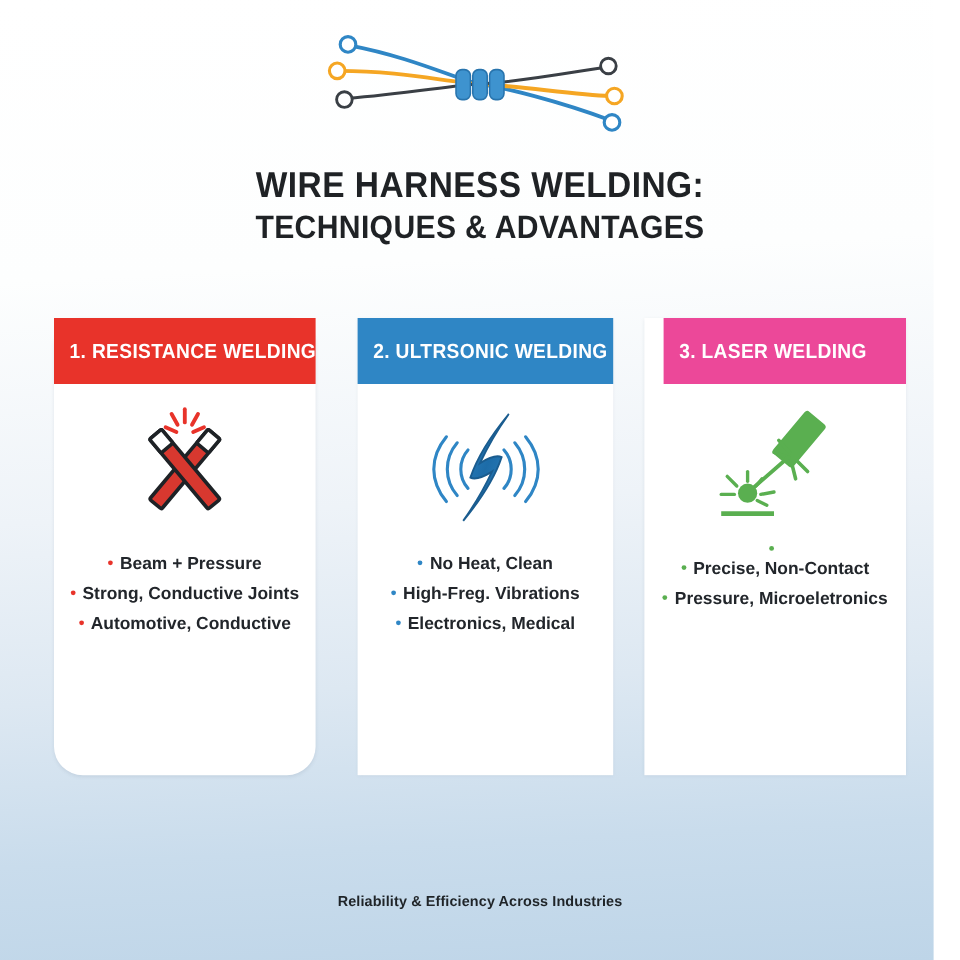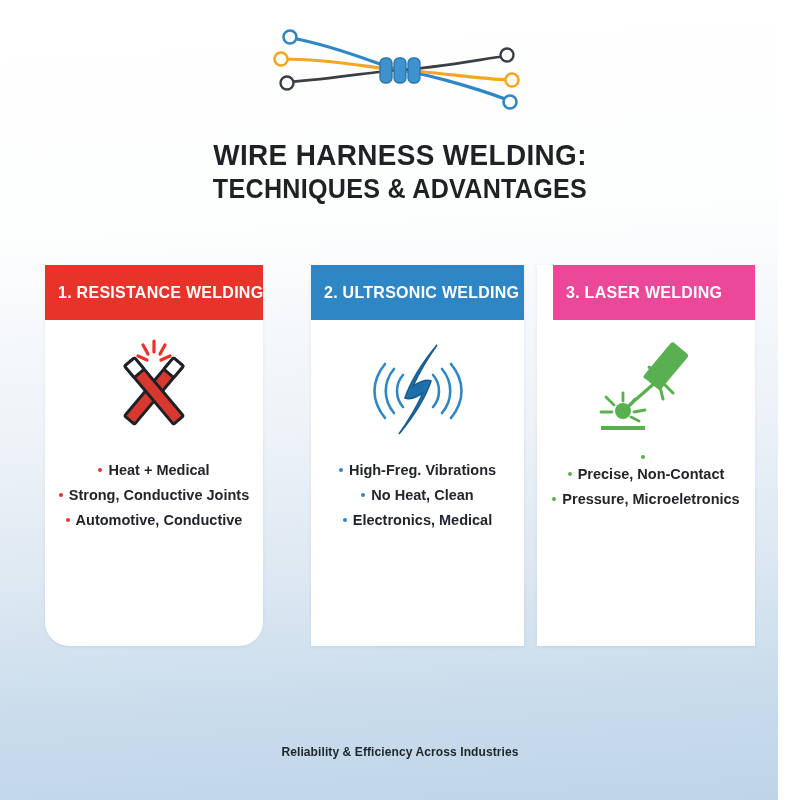--- a/index.html
+++ b/index.html
@@ -60,21 +60,21 @@
     transform: scaleX(0.93);
   }
 
   
   .card {
     position: absolute;
     background: #ffffff;
     box-shadow: 0 1px 3px rgba(90,110,130,0.13);
   }
   #card-1 { left: 45px;  top: 265px; width: 218px; height: 381px; border-radius: 24px; }
-  #card-2 { left: 311px; top: 265px; width: 213px; height: 381px; }
+  #card-2 { left: 298px; top: 265px; width: 213px; height: 381px; }
   #card-3 { left: 537px; top: 265px; width: 218px; height: 381px; }
 
   .card-header {
     height: 55px;
     display: flex;
     align-items: center;
     padding-left: 13px;
     box-sizing: border-box;
   }
   .card-header-title {
@@ -203,21 +203,21 @@
           <line x1="66" y1="8" x2="61" y2="17"></line>
           <line x1="39" y1="19" x2="48" y2="23"></line>
           <line x1="71" y1="19" x2="62" y2="23"></line>
         </g>
       </svg>
     </div>
     <div class="bullets-wrap">
       <ul class="bullet-list">
         <li class="bullet-item">
           <span class="bullet-dot"></span>
-          <span>Heat + Medical</span>
+          <span>Beam + Pressure</span>
         </li>
         <li class="bullet-item">
           <span class="bullet-dot"></span>
           <span>Strong, Conductive Joints</span>
         </li>
         <li class="bullet-item">
           <span class="bullet-dot"></span>
           <span>Automotive, Conductive</span>
         </li>
       </ul>
@@ -247,25 +247,25 @@
           <path d="M 79 32 C 90 45, 90 63, 79 76"></path>
           <path d="M 88 27 C 102 44, 102 64, 88 81"></path>
         </g>
         <path d="M 74 8 C 64 22, 56 36, 50 49 C 58 44, 64 42, 68 44 C 62 62, 50 80, 36 97 C 46 83, 54 69, 60 56 C 52 61, 46 63, 42 61 C 48 43, 60 25, 74 8 Z" fill="url(#boltGrad)" stroke="#1a5c8f" stroke-width="1.6"></path>
       </svg>
     </div>
     <div class="bullets-wrap">
       <ul class="bullet-list">
         <li class="bullet-item">
           <span class="bullet-dot"></span>
+          <span>No Heat, Clean</span>
+        </li>
+        <li class="bullet-item">
+          <span class="bullet-dot"></span>
           <span>High-Freg. Vibrations</span>
-        </li>
-        <li class="bullet-item">
-          <span class="bullet-dot"></span>
-          <span>No Heat, Clean</span>
         </li>
         <li class="bullet-item">
           <span class="bullet-dot"></span>
           <span>Electronics, Medical</span>
         </li>
       </ul>
     </div>
   </div>
 
   <div class="card" id="card-3">

